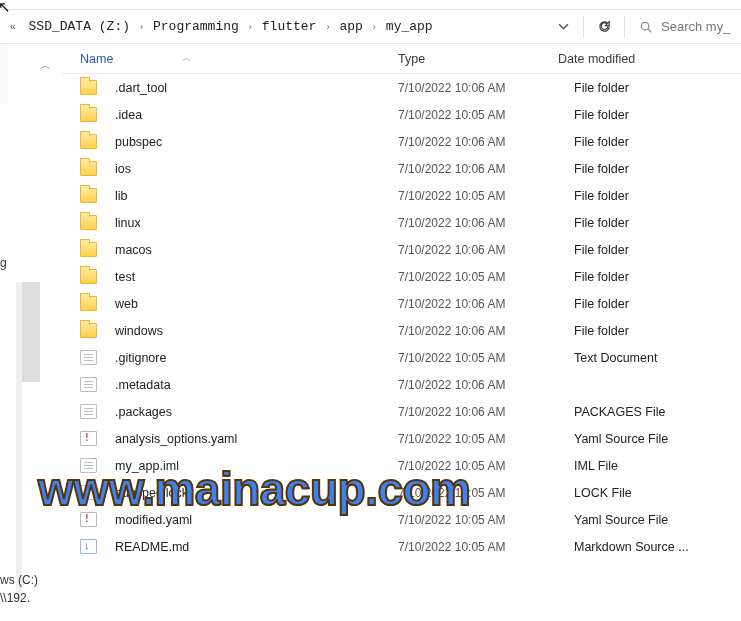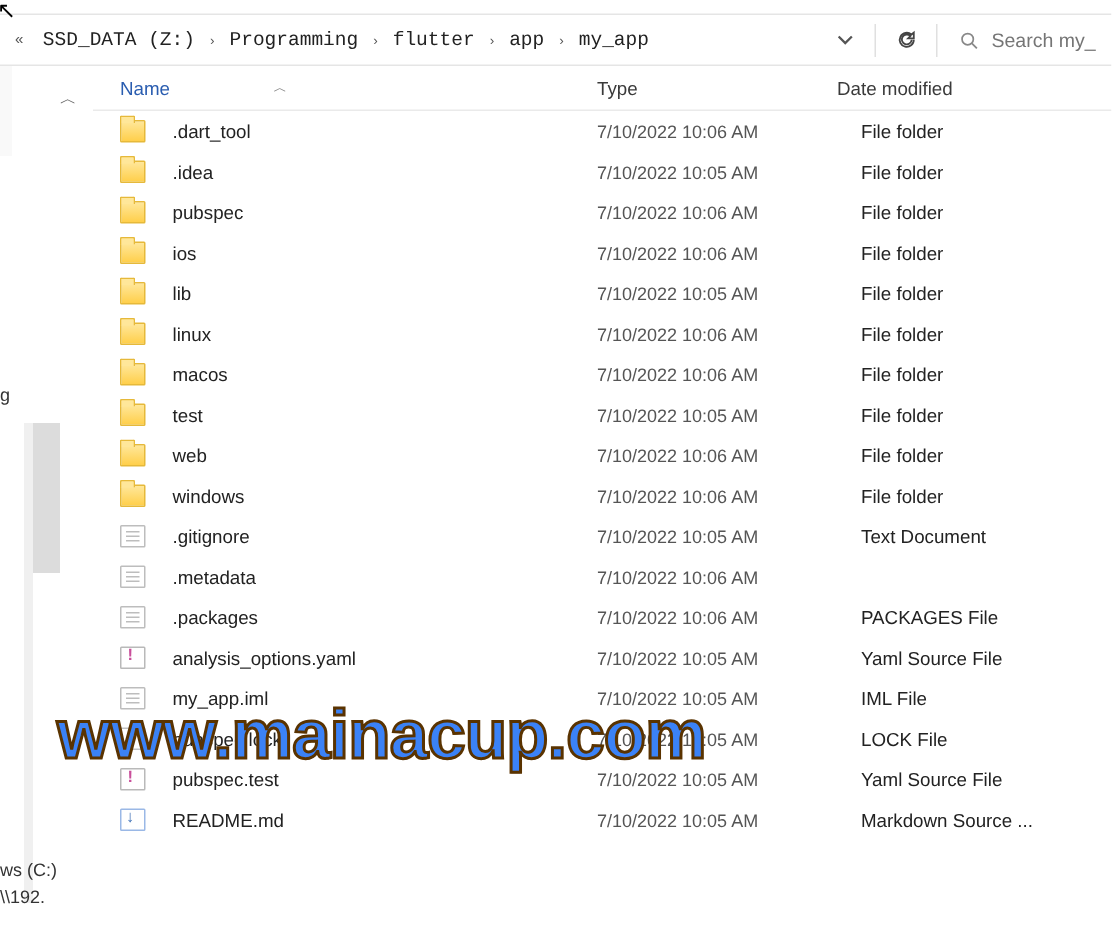--- a/index.html
+++ b/index.html
@@ -309,21 +309,21 @@
       <div class="cell-name">
         <span class="ico ico-lock"></span>
         <span class="fname">pubspec.lock</span>
       </div>
       <div class="cell-date">7/10/2022 10:05 AM</div>
       <div class="cell-type">LOCK File</div>
     </div>
     <div class="row">
       <div class="cell-name">
         <span class="ico ico-yaml"></span>
-        <span class="fname">pubspec.test</span>
+        <span class="fname">modified.yaml</span>
       </div>
       <div class="cell-date">7/10/2022 10:05 AM</div>
       <div class="cell-type">Yaml Source File</div>
     </div>
     <div class="row">
       <div class="cell-name">
         <span class="ico ico-md"></span>
         <span class="fname">README.md</span>
       </div>
       <div class="cell-date">7/10/2022 10:05 AM</div>

